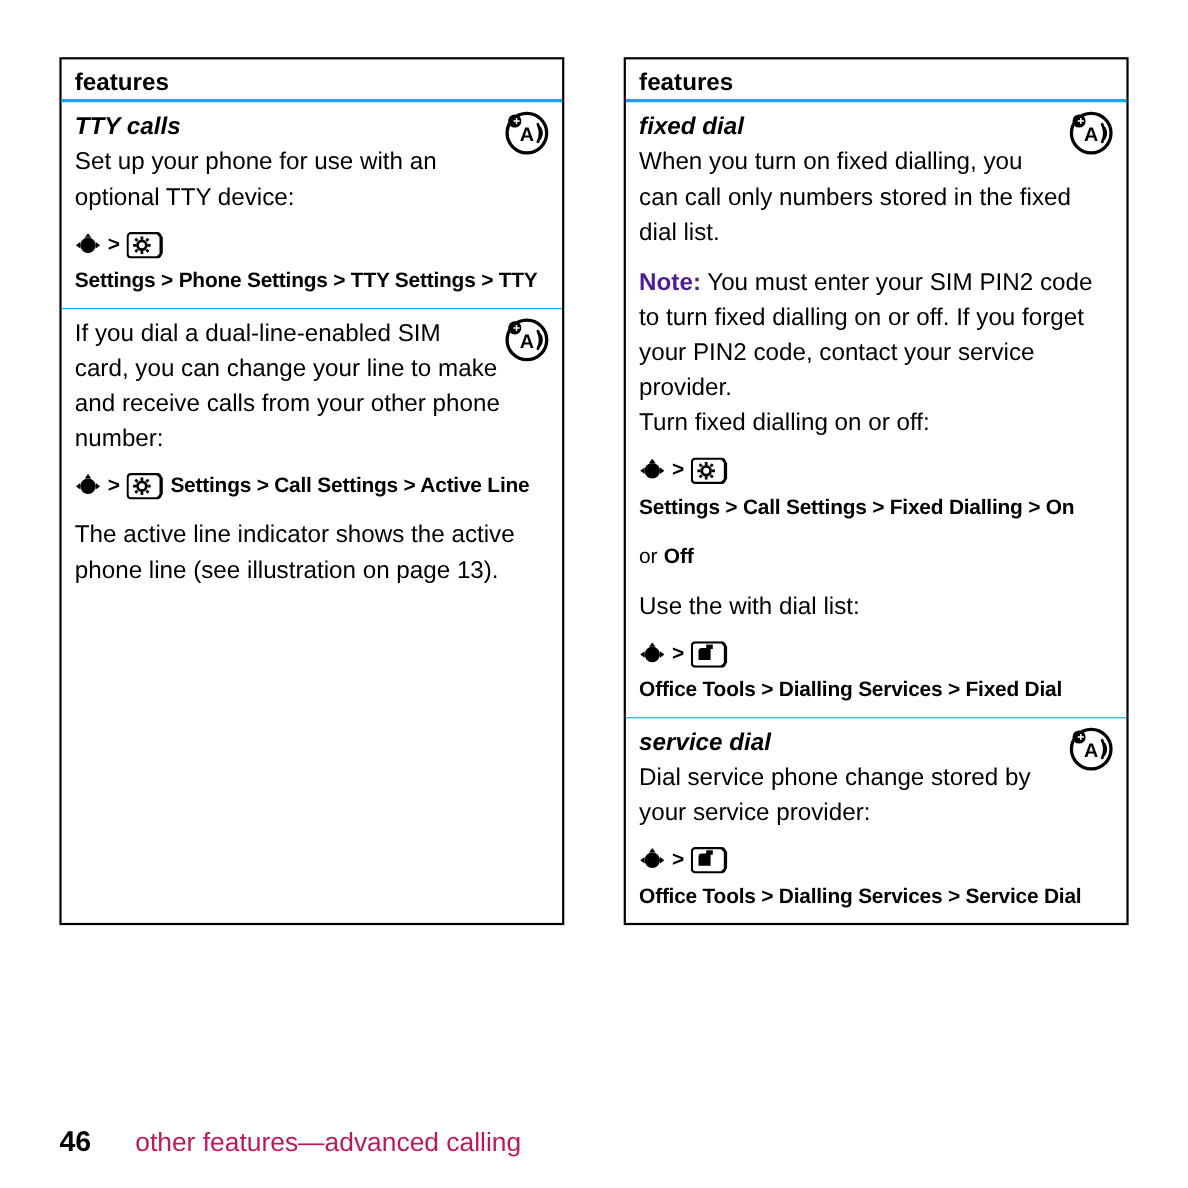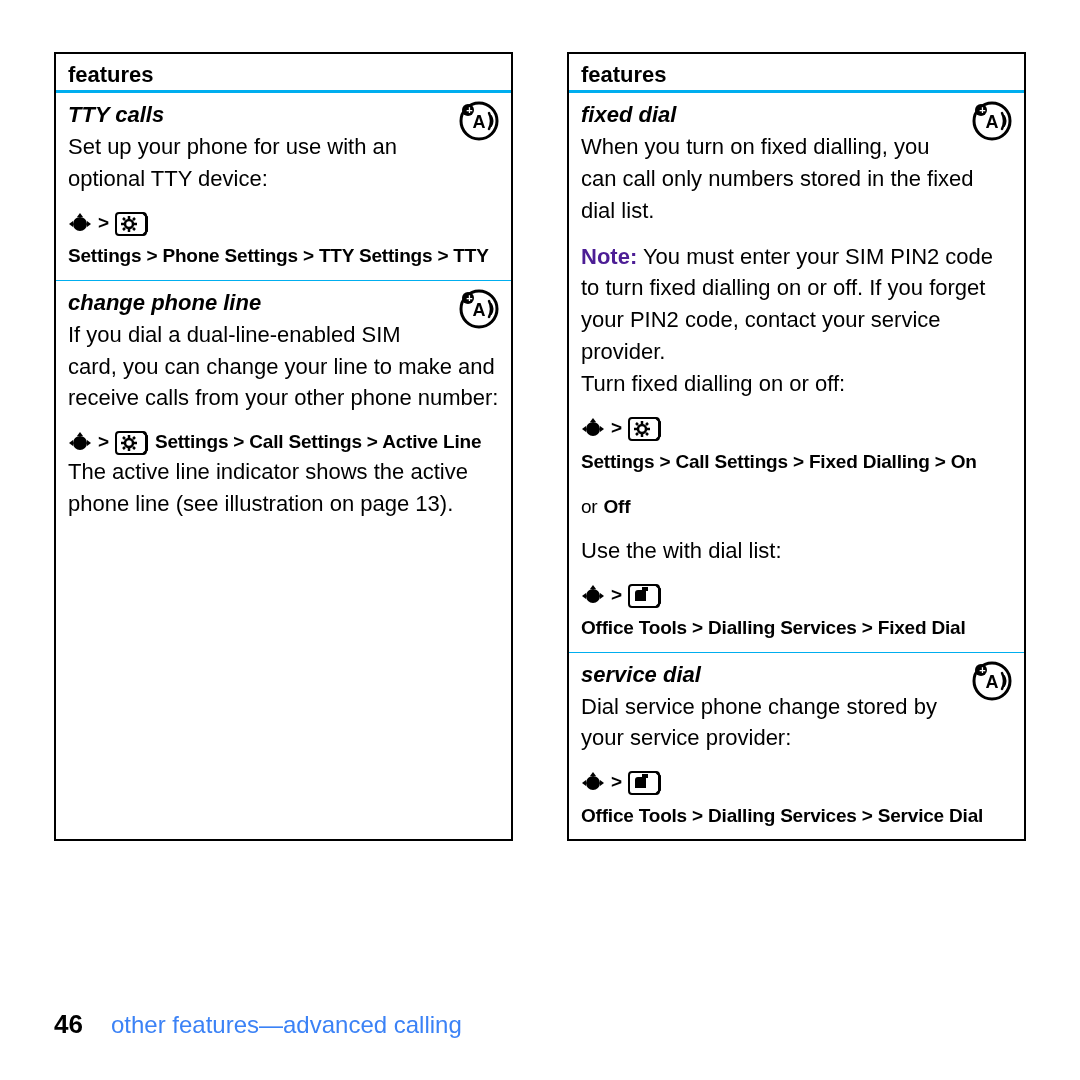--- a/index.html
+++ b/index.html
@@ -58,27 +58,27 @@
     font-size: 19px;
     font-family: "Arial Narrow", Arial, sans-serif;
     margin-top: 14px;
   }
   .nav-line .bold { font-weight: bold; }
   .nav-text { font-family: "Arial Narrow", Arial, sans-serif; letter-spacing: -0.2px; }
   .note-label { color: #4c1d95; font-weight: bold; }
   .footer {
     position: absolute;
     left: 54px;
-    bottom: 40px;
+    bottom: 27px;
     display: flex;
     align-items: baseline;
-    gap: 28px;
+    gap: 40px;
   }
   .page-num { font-size: 26px; font-weight: bold; }
-  .footer-title { color: #3b82f6; font-size: 24px; }
+  .footer-title { color: #be185d; font-size: 24px; }
   svg { display: inline-block; vertical-align: middle; }
 </style>
 </head>
 <body>
 
 <svg width="0" height="0" style="position:absolute">
   <defs>
     <g id="operator-icon">
       <circle cx="20" cy="20" r="18" fill="none" stroke="#000" stroke-width="3"></circle>
       <circle cx="9" cy="9" r="6" fill="#000"></circle>
@@ -142,33 +142,32 @@
           <span class="bold nav-text">Settings &gt; Phone Settings &gt; TTY Settings &gt; TTY</span>
         </div>
       </div>
 
       <div class="section rule-top">
         <span class="icon-right">
           <svg width="40" height="40">
               <use href="#operator-icon"></use>
             </svg>
         </span>
-        <div class="sec-title">change phone line</div>
         <div>If you dial a dual-line-enabled SIM card, you can change your line to make and receive calls from your other phone number:</div>
         <div class="nav-line">
           <span><svg width="24" height="24">
                 <use href="#nav-key"></use>
               </svg></span>
           <span class="bold nav-text">&gt;</span>
           <span><svg width="34" height="24">
                 <use href="#settings-key"></use>
               </svg></span>
           <span class="bold nav-text">Settings &gt; Call Settings &gt; Active Line</span>
         </div>
-        <div style="">The active line indicator shows the active phone line (see illustration on page 13).</div>
+        <div style="margin-top:14px">The active line indicator shows the active phone line (see illustration on page 13).</div>
       </div>
     </div>
 
     <div class="col">
       <div class="features-header">features</div>
 
       <div class="section">
         <span class="icon-right">
           <svg width="40" height="40">
               <use href="#operator-icon"></use>

